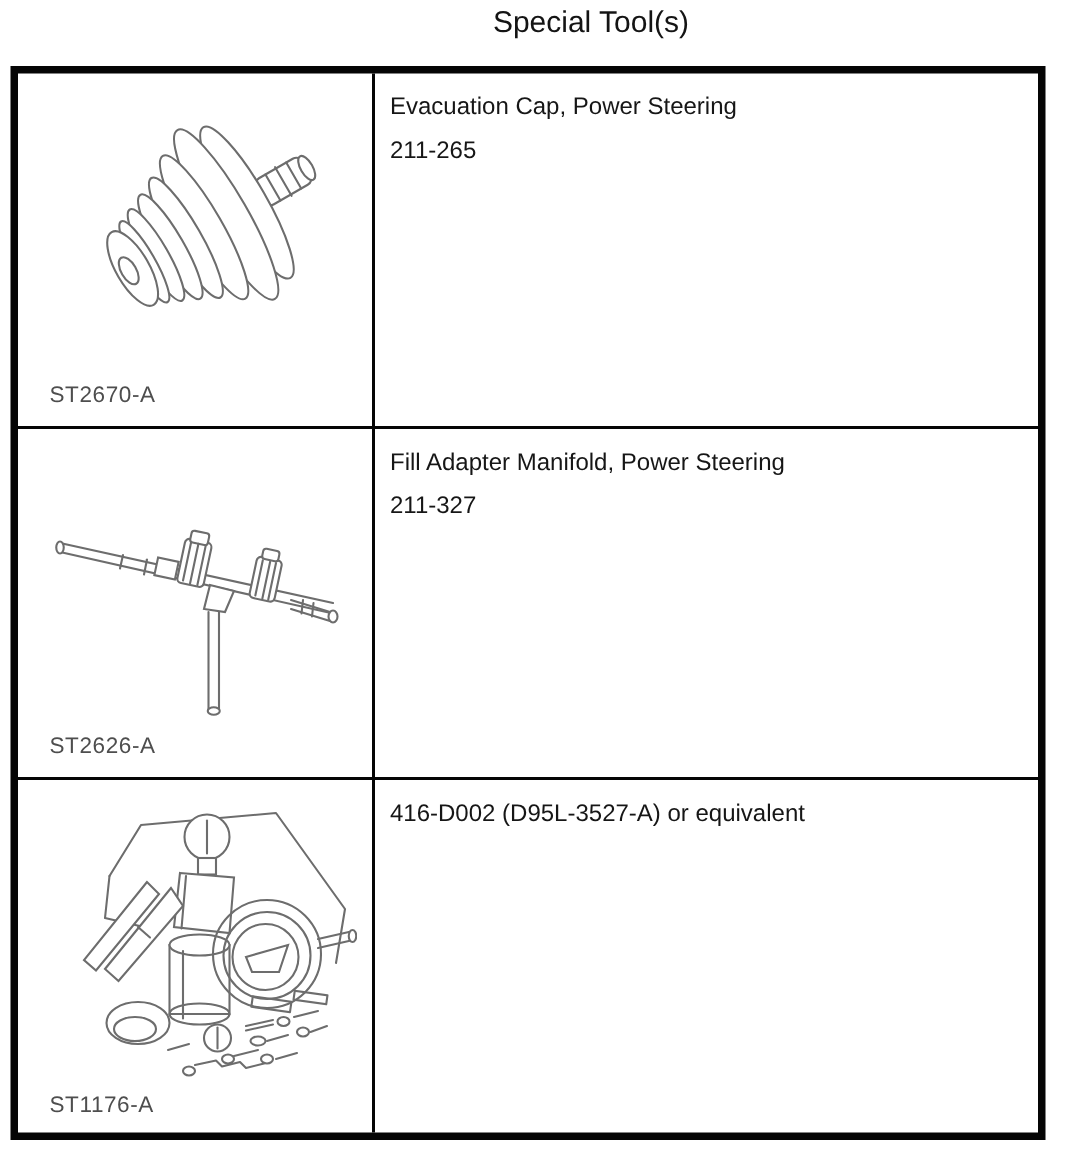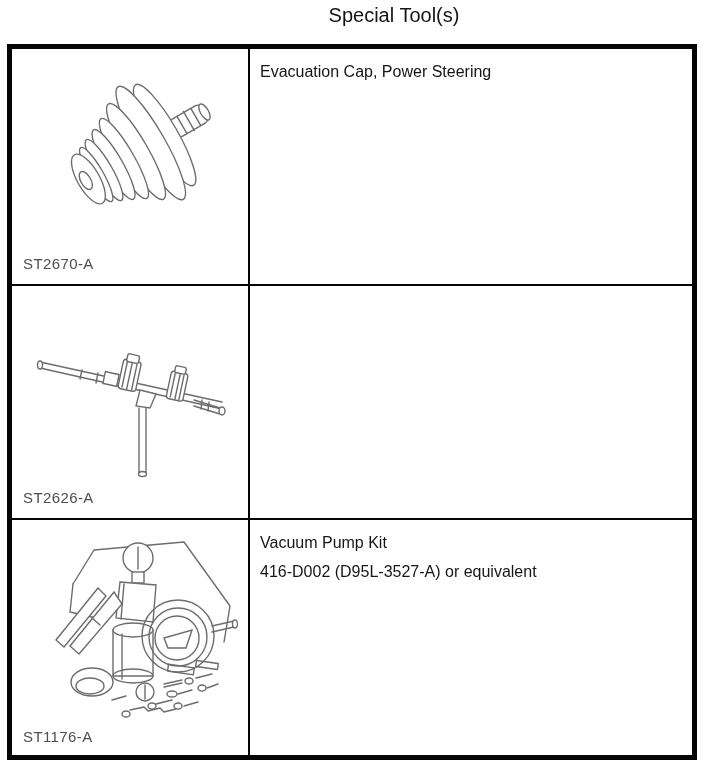--- a/index.html
+++ b/index.html
@@ -60,21 +60,21 @@
   .cell-desc {
     flex: 1;
     box-sizing: border-box;
     padding: 8px 8px 0 10px;
     font-size: 16px;
     line-height: 29px;
     color: #161616;
   }
   .image-label {
     position: absolute;
-    left: 11px;
+    left: 21px;
     bottom: 12px;
     font-size: 15px;
     letter-spacing: 0.4px;
     color: #4e4e4e;
   }
   .row-3 .image-label { bottom: 10px; }
   .illustration {
     position: absolute;
   }
   .illo-1 { left: 18px; top: 6px; }
@@ -123,20 +123,21 @@
             <ellipse class="fw" cx="61" cy="100" rx="7" ry="31"></ellipse>
 
             <ellipse class="fw" cx="52" cy="100" rx="11" ry="28"></ellipse>
             <ellipse class="ln" cx="49" cy="100" rx="5" ry="10"></ellipse>
           </g>
         </svg>
         <span class="image-label">ST2670-A</span>
       </div>
       <div class="cell-desc">
         <div>Evacuation Cap, Power Steering</div>
+        <div>211-265</div>
       </div>
     </div>
 
     <div class="tool-row row-2">
       <div class="cell-image">
         <svg class="illustration illo-2" width="214" height="160" viewBox="0 0 214 160">
 
           <line class="ln" x1="16" y1="36" x2="198" y2="76"></line>
           <line class="ln" x1="16" y1="42" x2="198" y2="83"></line>
           <ellipse class="fw" cx="16" cy="39" rx="2.5" ry="4"></ellipse>
@@ -167,20 +168,24 @@
           <line class="ln" x1="170" y1="80" x2="196" y2="88"></line>
           <line class="ln" x1="178" y1="74" x2="177" y2="83"></line>
           <line class="ln" x1="185" y1="76" x2="184" y2="85"></line>
           <ellipse class="fw" cx="198" cy="85" rx="3" ry="4"></ellipse>
 
           <line class="ln" x1="115" y1="82" x2="115" y2="148"></line>
           <line class="ln" x1="122" y1="82" x2="122" y2="148"></line>
           <ellipse class="fw" cx="118.5" cy="148" rx="4" ry="2.5"></ellipse>
         </svg>
         <span class="image-label">ST2626-A</span>
+      </div>
+      <div class="cell-desc">
+        <div>Fill Adapter Manifold, Power Steering</div>
+        <div>211-327</div>
       </div>
     </div>
 
     <div class="tool-row row-3">
       <div class="cell-image">
         <svg class="illustration illo-3" width="212" height="204" viewBox="0 0 212 204">
 
           <path class="ln" d="M47 58 L68 24 L158 16 L204 80 L198 116"></path>
           <path class="ln" d="M47 58 L44 86 L70 92"></path>
 
@@ -230,19 +235,18 @@
             <path d="M104 184 l14 -3 l4 4 l12 -3 l4 4 l12 -3"></path>
             <ellipse cx="152" cy="180" rx="4" ry="3"></ellipse>
             <line x1="158" y1="180" x2="172" y2="176"></line>
             <ellipse cx="100" cy="188" rx="4" ry="3"></ellipse>
             <line x1="86" y1="174" x2="100" y2="170"></line>
           </g>
         </svg>
         <span class="image-label">ST1176-A</span>
       </div>
       <div class="cell-desc">
-        <div>Vacuum Pump Kit</div>
         <div>416-D002 (D95L-3527-A) or equivalent</div>
       </div>
     </div>
 
   </div>
 </div>
 
 </body></html>

